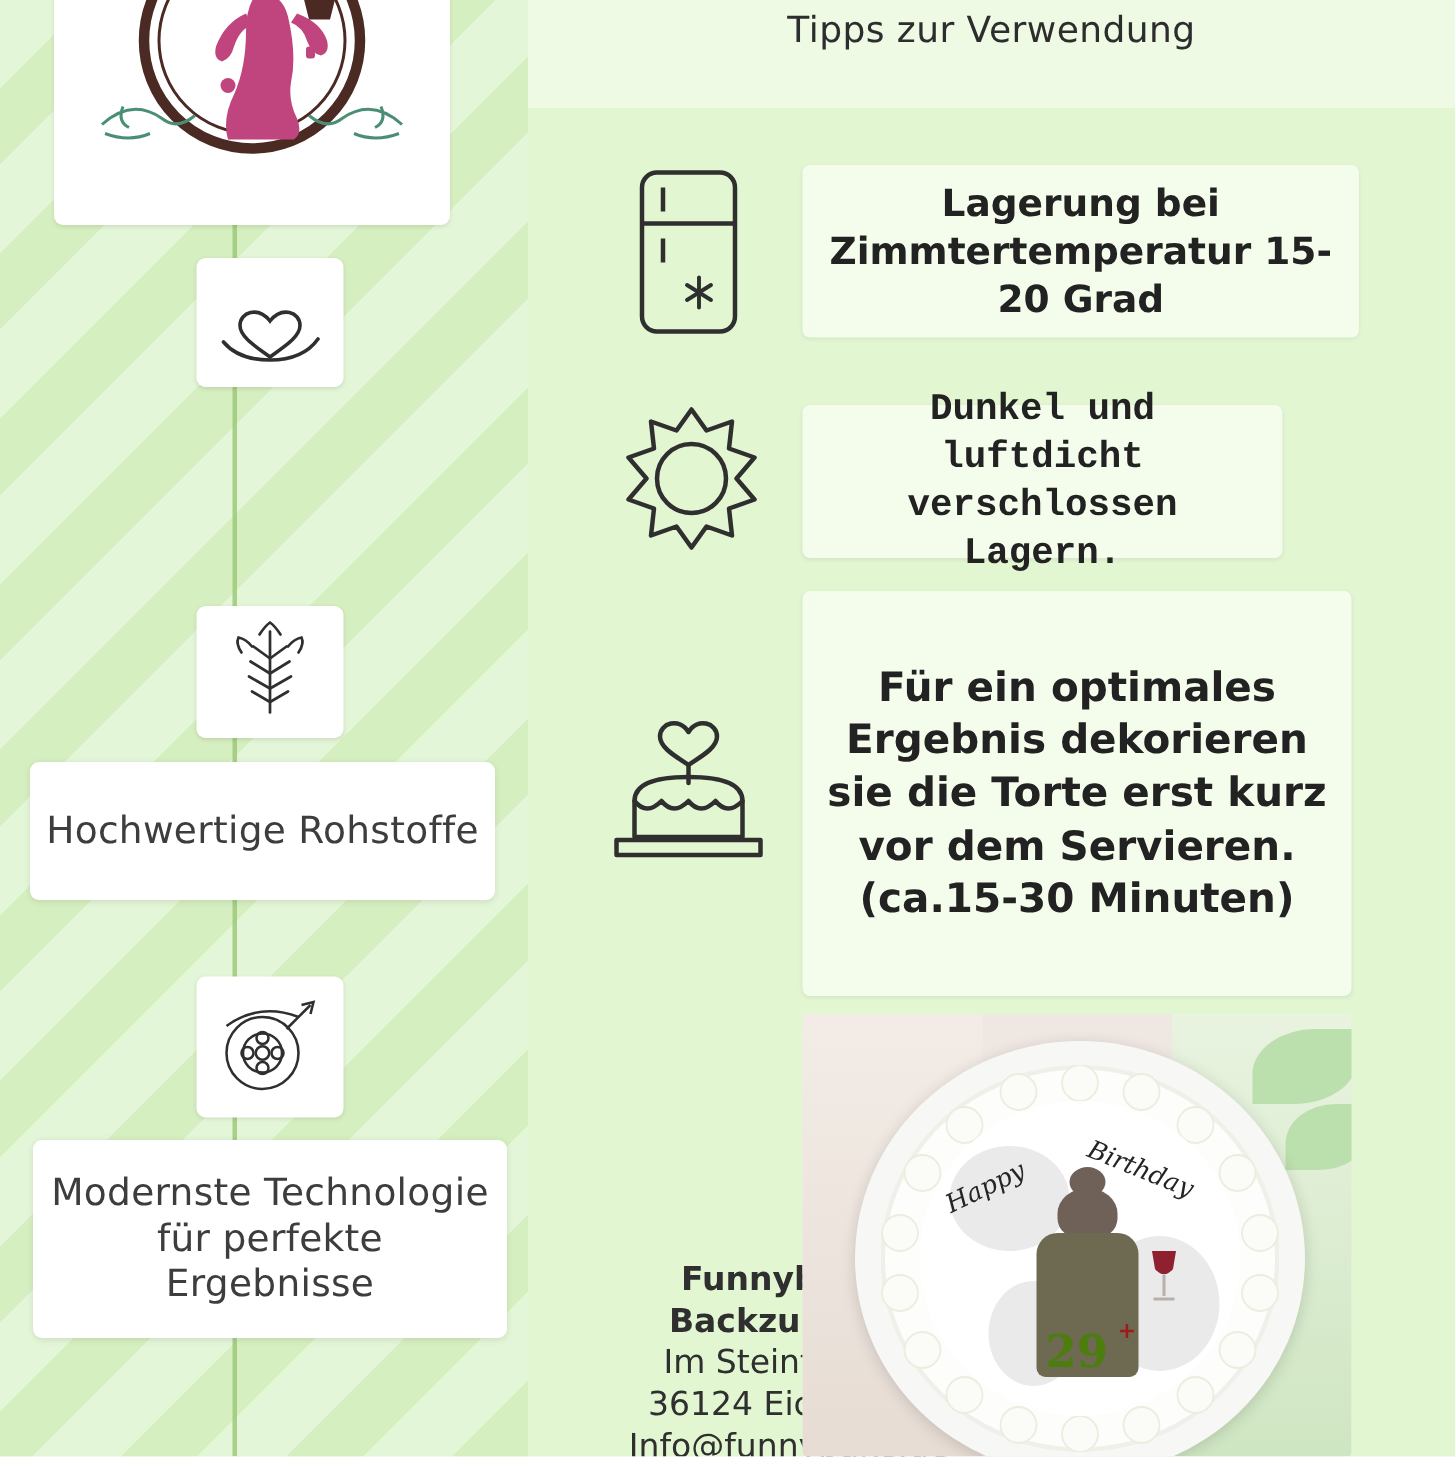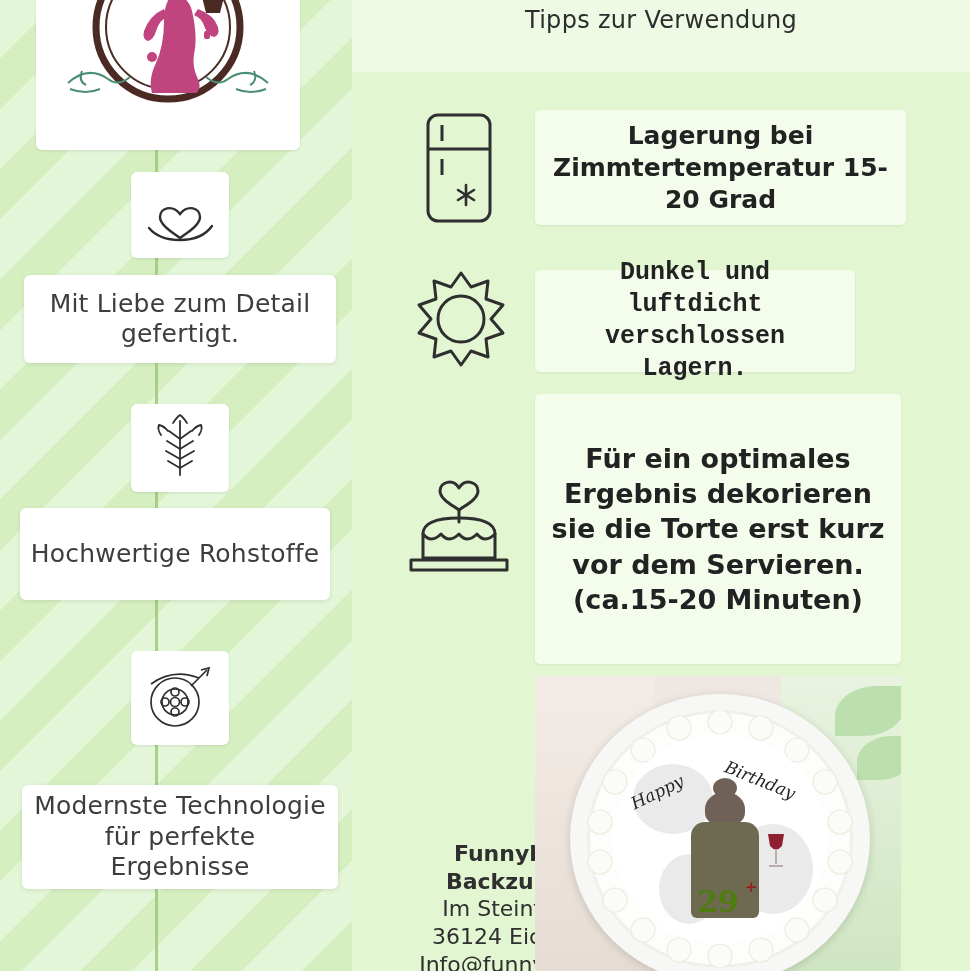--- a/index.html
+++ b/index.html
@@ -94,21 +94,21 @@
     letter-spacing: .2px;
     padding: 8px 10px;
     box-sizing: border-box;
   }
   
   .ic1 { left: 131px; top: 172px; width: 98px; height: 86px; }
   .tc1 { left: 24px;  top: 275px; width: 312px; height: 88px; }
   .ic2 { left: 131px; top: 404px; width: 98px; height: 88px; }
   .tc2 { left: 20px;  top: 508px; width: 310px; height: 92px; }
   .ic3 { left: 131px; top: 651px; width: 98px; height: 94px; }
-  .tc3 { left: 22px;  top: 785px; width: 316px; height: 104px; }
+  .tc3 { left: 22px;  top: 760px; width: 316px; height: 132px; }
 
   
   .right-panel {
     position: absolute;
     left: 352px;
     top: 0;
     width: 618px;
     height: 971px;
     background: #e3f6d2;
   }
@@ -326,21 +326,20 @@
       </div>
 
       <div class="icon-card ic1">
         <span>
           <svg width="74" height="62" viewBox="0 0 74 62">
             <path d="M37 30 c-8 -10 -20 -6 -20 3 c0 8 12 15 20 21 c8 -6 20 -13 20 -21 c0 -9 -12 -13 -20 -3 z" fill="none" stroke="#2f2f2f" stroke-width="2.4"></path>
             <path d="M6 44 q10 12 31 12 q22 0 32 -14" fill="none" stroke="#2f2f2f" stroke-width="2.4" stroke-linecap="round"></path>
           </svg>
         </span>
       </div>
-      <div class="text-card tc1">Mit Liebe zum Detail gefertigt.</div>
 
       <div class="icon-card ic2">
         <span>
           <svg width="66" height="70" viewBox="0 0 66 70">
             <g fill="none" stroke="#2f2f2f" stroke-width="1.8" stroke-linecap="round">
               <path d="M33 8 L33 62"></path>
               <path d="M22 18 L33 26 M44 18 L33 26"></path>
               <path d="M20 28 L33 36 M46 28 L33 36"></path>
               <path d="M19 38 L33 46 M47 38 L33 46"></path>
               <path d="M21 48 L33 55 M45 48 L33 55"></path>
@@ -410,21 +409,21 @@
       <svg width="124" height="126" viewBox="0 0 124 126">
         <g fill="none" stroke="#2f2f2f" stroke-width="3" stroke-linejoin="round" stroke-linecap="round">
           <path d="M62 36 c-6 -10 -19 -6 -19 3 c0 8 12 14 19 19 c7 -5 19 -11 19 -19 c0 -9 -13 -13 -19 -3 z"></path>
           <path d="M62 58 L62 70"></path>
           <path d="M26 82 q0 -16 36 -16 q36 0 36 16 L98 106 L26 106 Z"></path>
           <path d="M26 82 q8 10 18 0 q8 10 18 0 q8 10 18 0 q8 10 18 0"></path>
           <path d="M14 108 L110 108 L110 118 L14 118 Z"></path>
         </g>
       </svg>
     </div>
-    <div class="tip-card tip3-card">Für ein optimales Ergebnis dekorieren sie die Torte erst kurz vor dem Servieren. (ca.15-20 Minuten)</div>
+    <div class="tip-card tip3-card">Für ein optimales Ergebnis dekorieren sie die Torte erst kurz vor dem Servieren. (ca.15-30 Minuten)</div>
 
     <div class="address">
       <div class="addr-name">Funnybake-</div>
       <div class="addr-name">Backzubehör</div>
       <div class="addr-line">Im Steinfeld 13</div>
       <div class="addr-line">36124 Eichenzell</div>
       <div class="addr-line">Info@funnybake.de</div>
     </div>
 
     <div class="photo">

